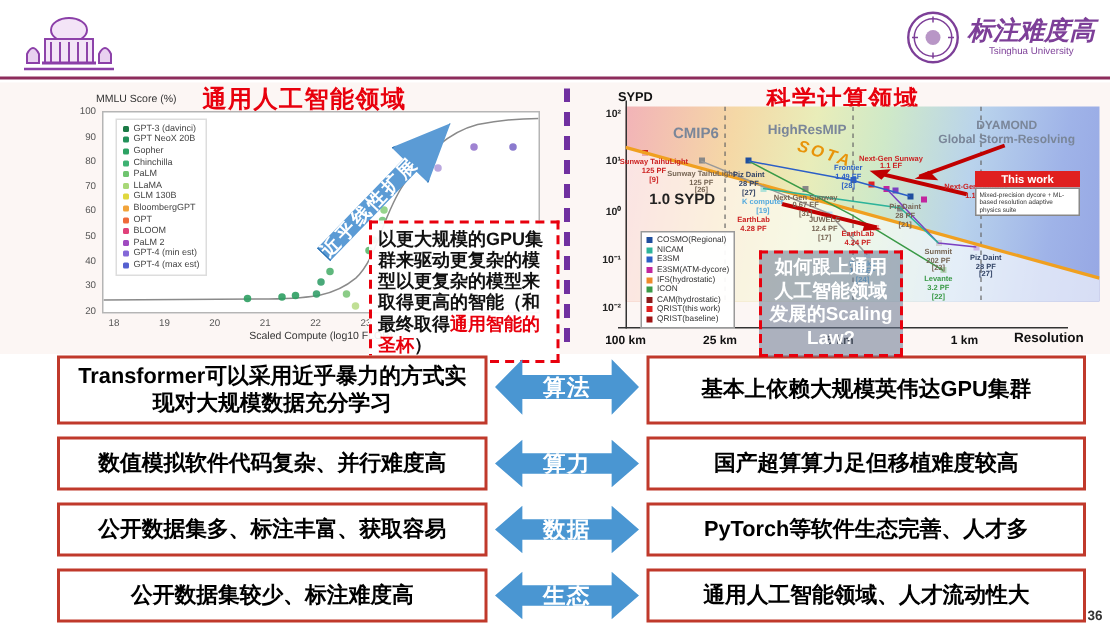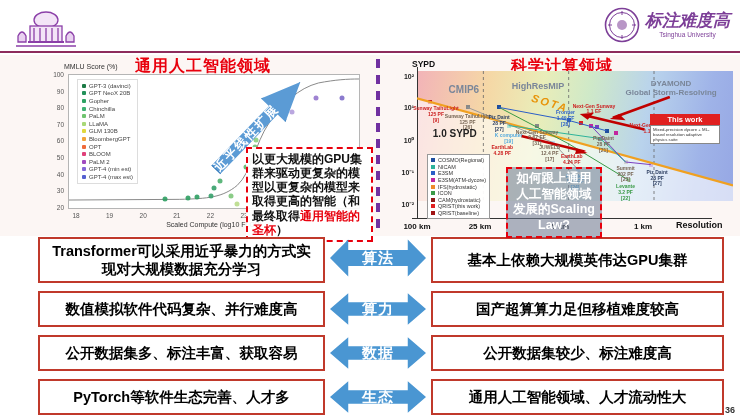--- a/index.html
+++ b/index.html
@@ -421,22 +421,22 @@
           <span>算力</span>
         </div>
       </div>
       <div class="cbox">国产超算算力足但移植难度较高</div>
       <div class="cbox">公开数据集多、标注丰富、获取容易</div>
       <div class="cmid">
         <div class="dbl-arrow">
           <span>数据</span>
         </div>
       </div>
+      <div class="cbox">PyTorch等软件生态完善、人才多</div>
       <div class="cbox">公开数据集较少、标注难度高</div>
-      <div class="cbox">PyTorch等软件生态完善、人才多</div>
       <div class="cmid">
         <div class="dbl-arrow">
           <span>生态</span>
         </div>
       </div>
       <div class="cbox">通用人工智能领域、人才流动性大</div>
     </div>
 
   <div class="pageno">36</div>
 </div>

